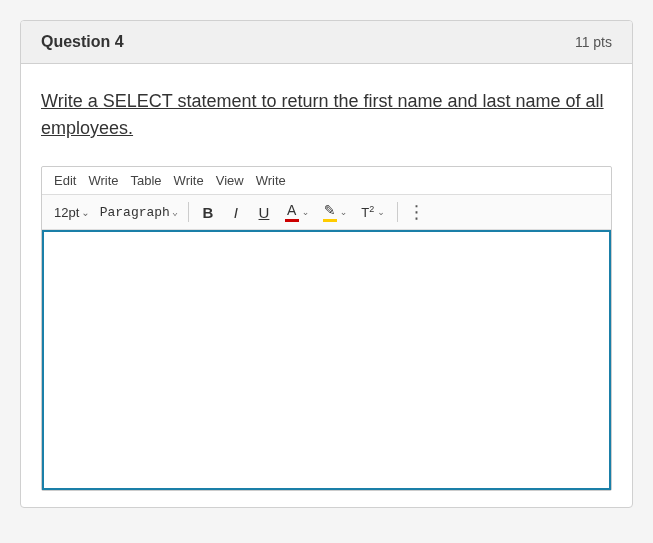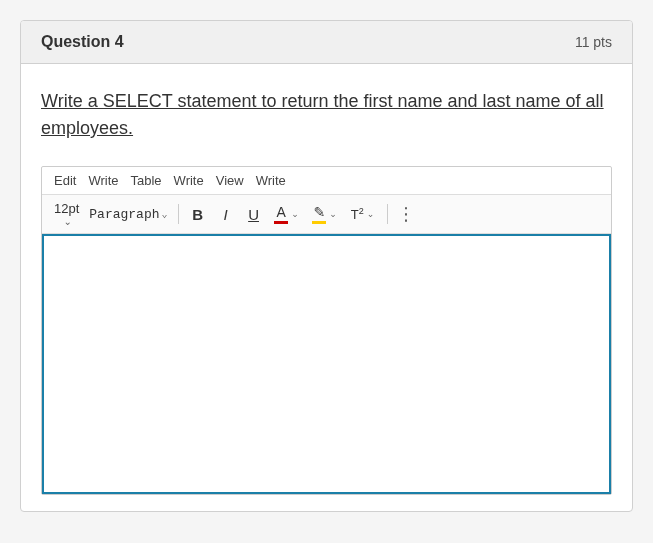--- a/index.html
+++ b/index.html
@@ -96,21 +96,20 @@
     }
 
     .font-size-selector {
       display: flex;
       align-items: center;
       font-size: 13px;
       color: #333;
       cursor: pointer;
       padding: 2px 4px;
       border-radius: 2px;
-      flex-direction: column;
     }
 
     .paragraph-selector {
       display: flex;
       align-items: center;
       font-size: 13px;
       color: #333;
       cursor: pointer;
       padding: 2px 4px;
       border-radius: 2px;

